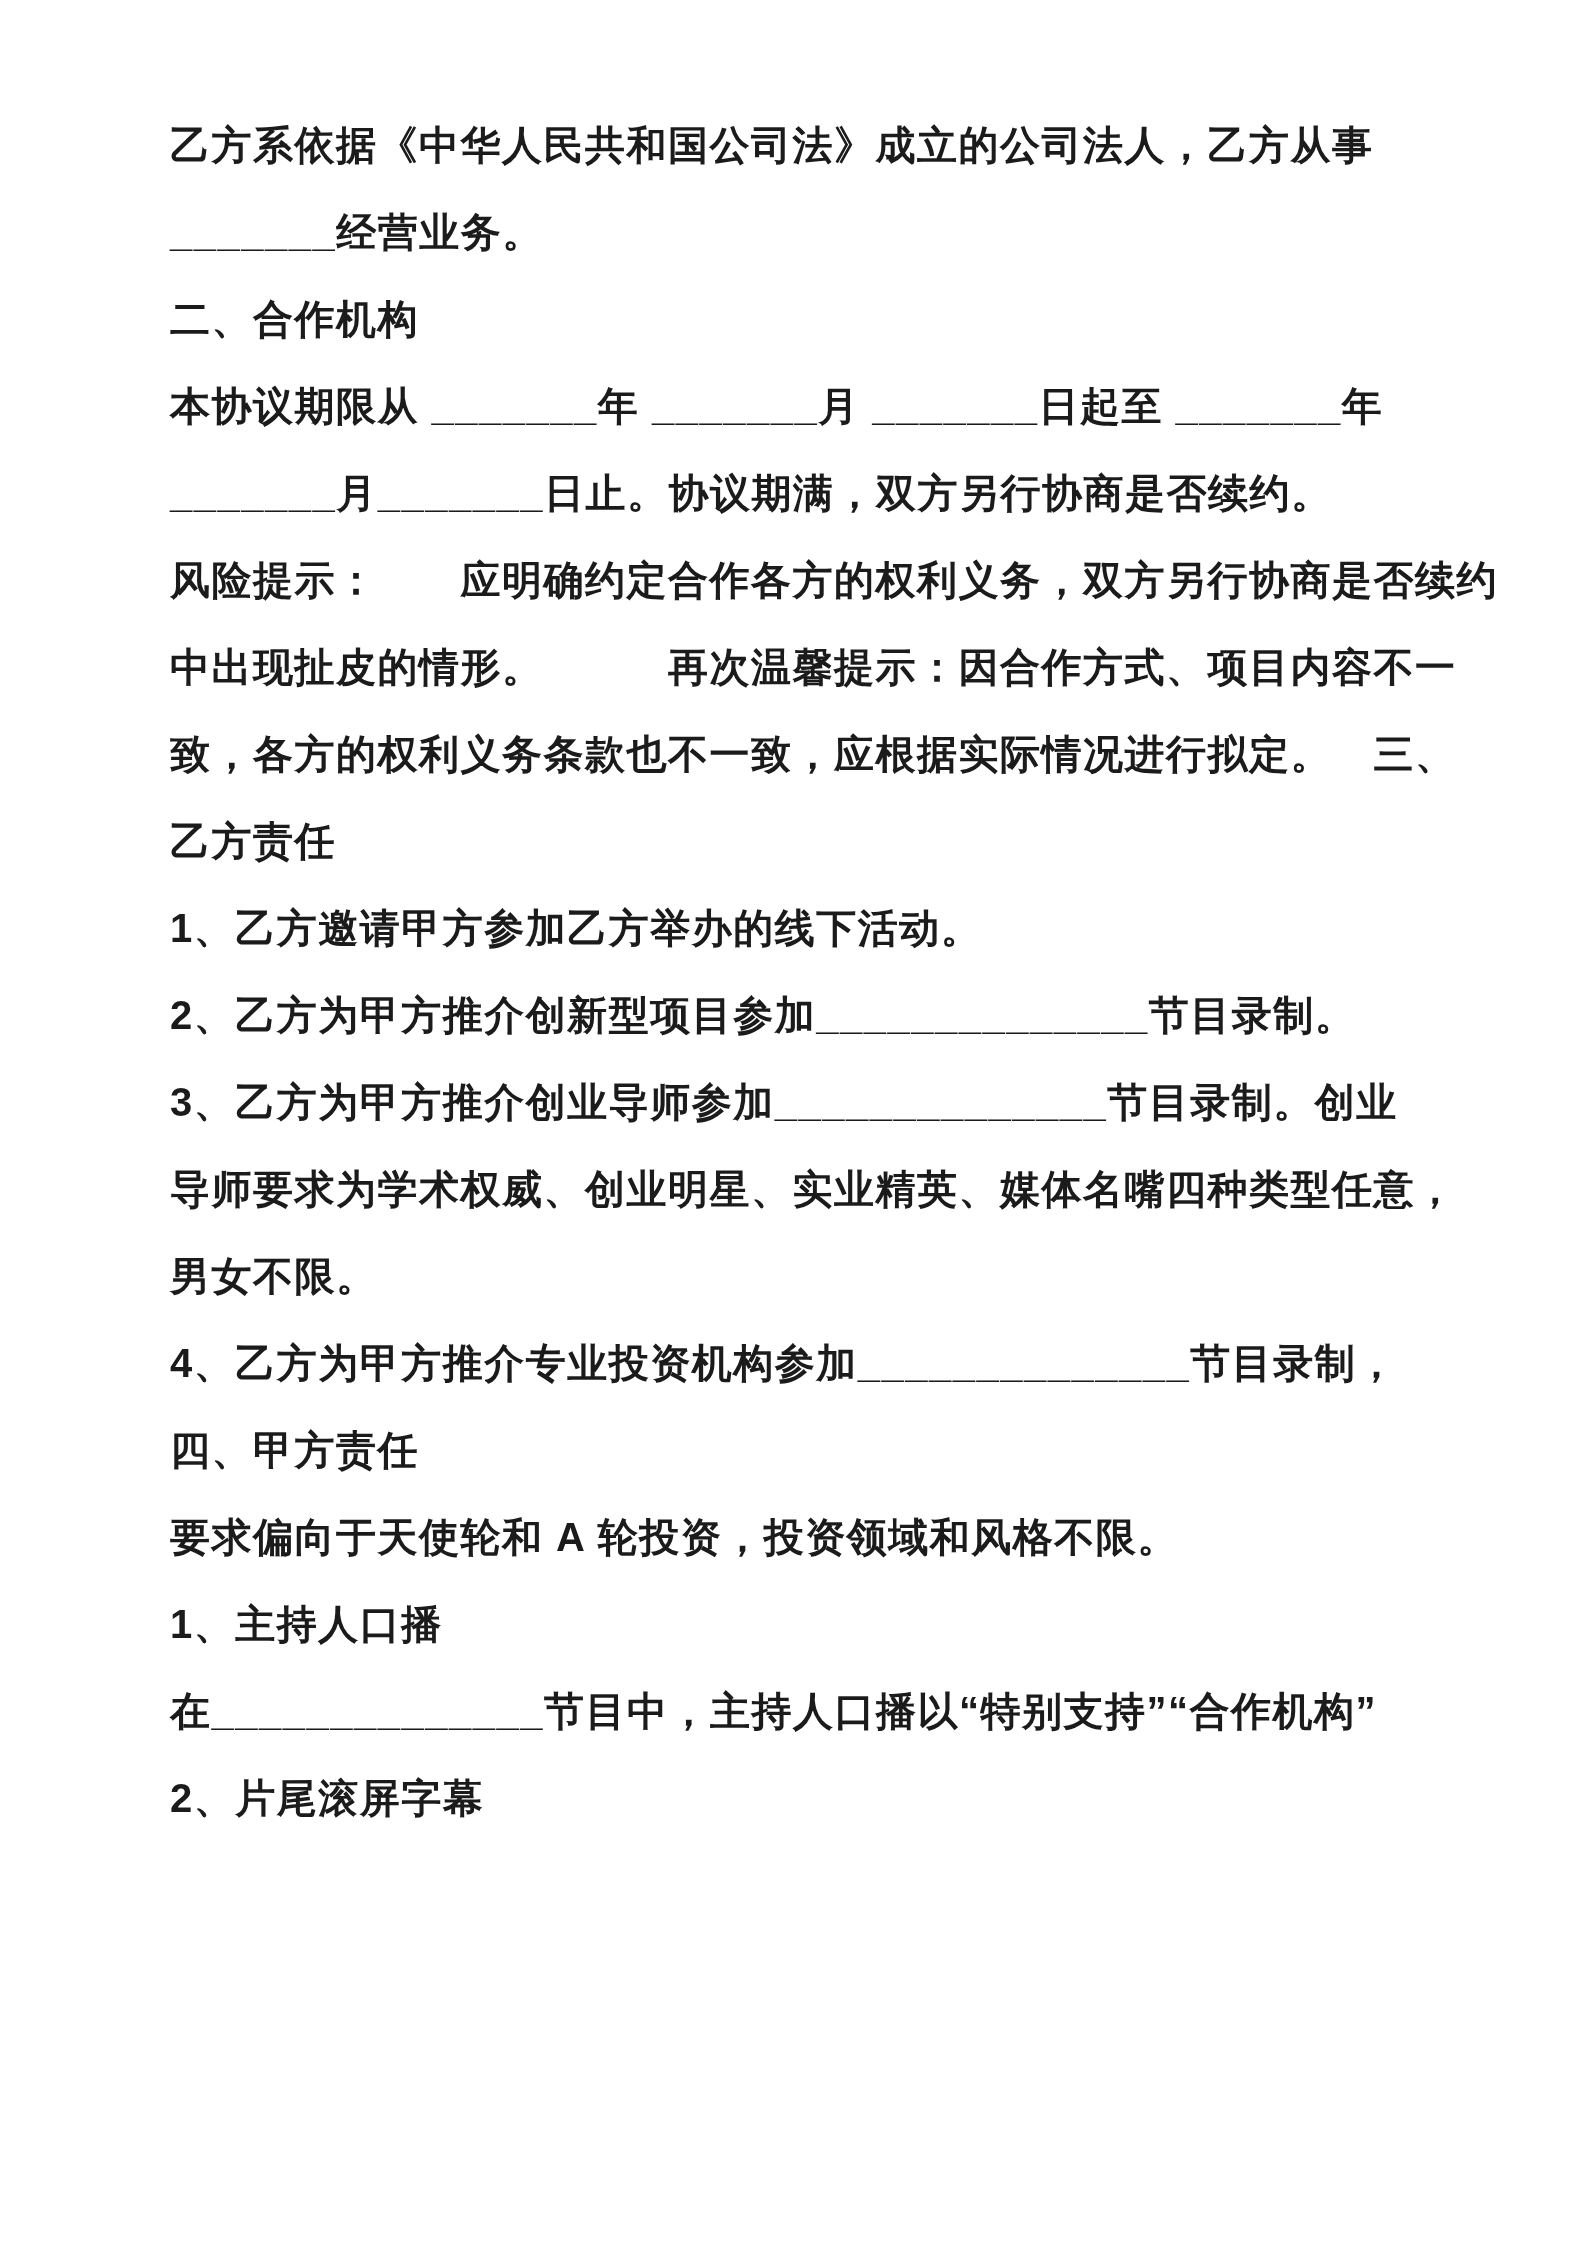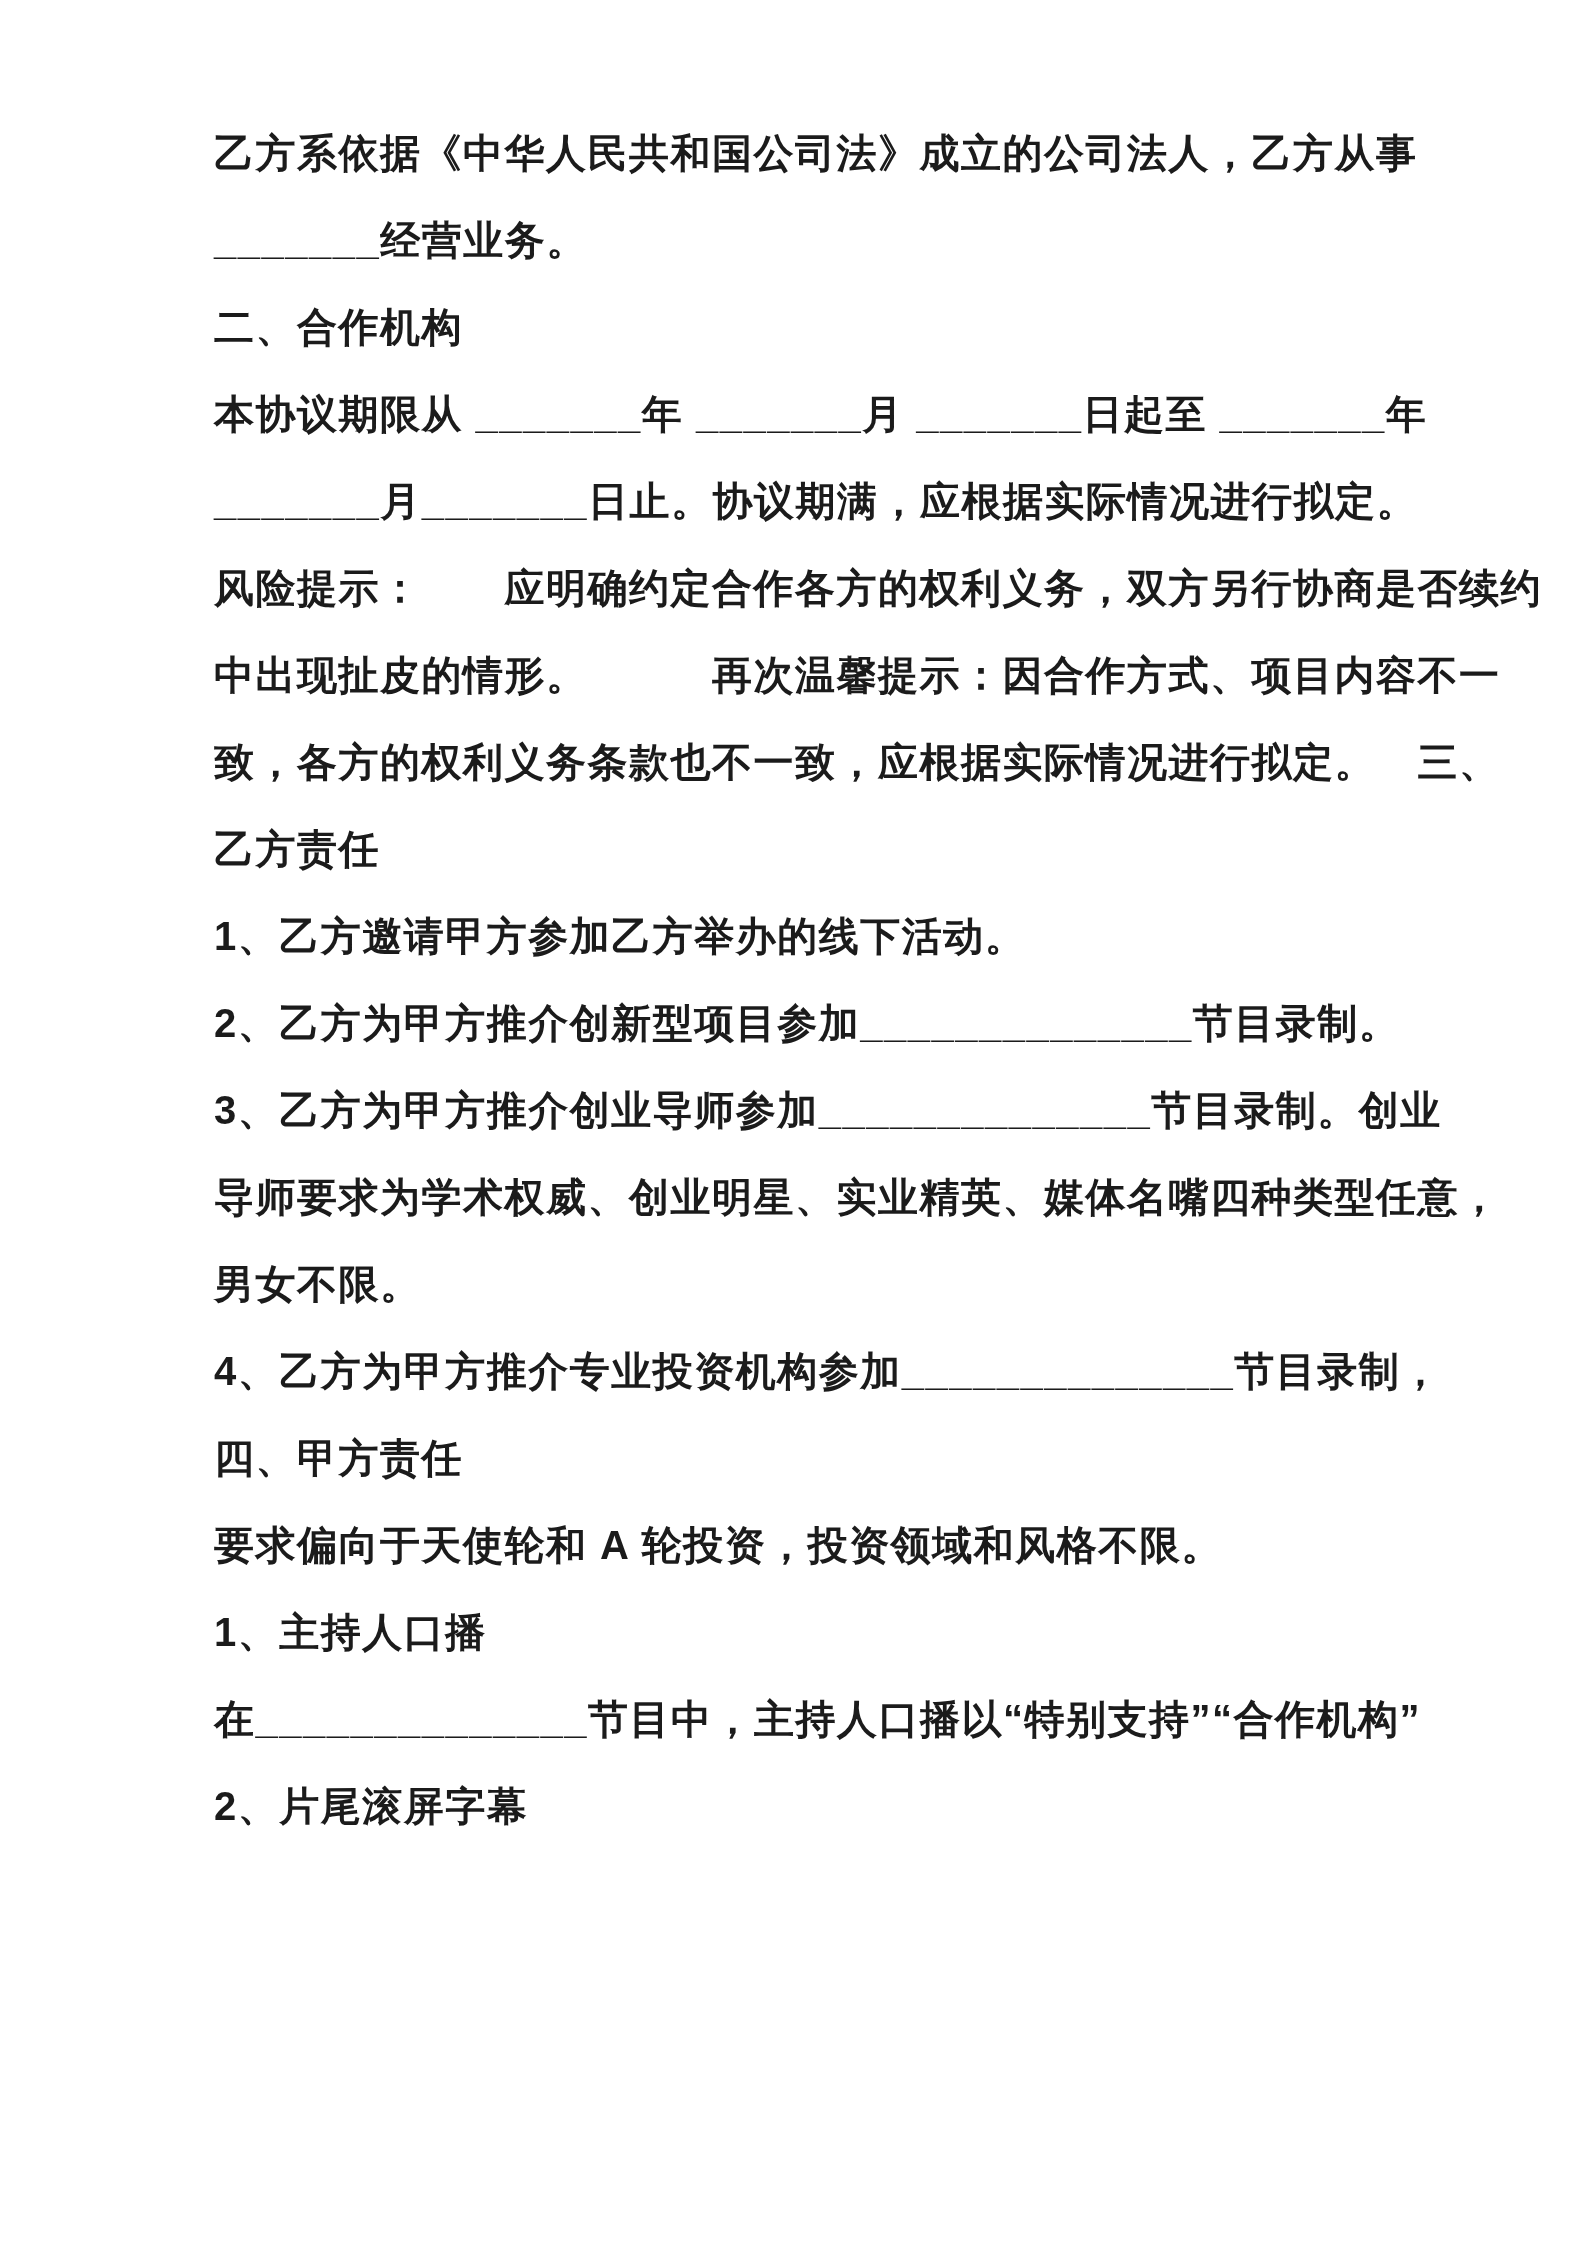--- a/index.html
+++ b/index.html
@@ -8,43 +8,42 @@
   }
   body {
     width: 1586px;
     height: 2244px;
     background: #ffffff;
     font-family: "Liberation Sans", "DejaVu Sans", sans-serif;
     overflow: hidden;
   }
   .doc-page {
     position: absolute;
-    top: 110px;
+    top: 102px;
     left: 170px;
     width: 1266px;
-    margin-left: 44px;
   }
   .doc-line {
     font-size: 40px;
     font-weight: 700;
     color: #1b1b1b;
     line-height: 87px;
     letter-spacing: 1.5px;
     white-space: nowrap;
   }
 </style>
 </head>
 <body>
 
 <div class="doc-page">
   <div class="doc-line">乙方系依据《中华人民共和国公司法》成立的公司法人，乙方从事</div>
   <div class="doc-line">_______经营业务。</div>
   <div class="doc-line">二、合作机构</div>
   <div class="doc-line">本协议期限从 _______年 _______月 _______日起至 _______年</div>
-  <div class="doc-line">_______月_______日止。协议期满，应根据实际情况进行拟定。</div>
+  <div class="doc-line">_______月_______日止。协议期满，双方另行协商是否续约。</div>
   <div class="doc-line">风险提示：　　应明确约定合作各方的权利义务，双方另行协商是否续约</div>
   <div class="doc-line">中出现扯皮的情形。　　　再次温馨提示：因合作方式、项目内容不一</div>
   <div class="doc-line">致，各方的权利义务条款也不一致，应根据实际情况进行拟定。　三、</div>
   <div class="doc-line">乙方责任</div>
   <div class="doc-line">1、乙方邀请甲方参加乙方举办的线下活动。</div>
   <div class="doc-line">2、乙方为甲方推介创新型项目参加______________节目录制。</div>
   <div class="doc-line">3、乙方为甲方推介创业导师参加______________节目录制。创业</div>
   <div class="doc-line">导师要求为学术权威、创业明星、实业精英、媒体名嘴四种类型任意，</div>
   <div class="doc-line">男女不限。</div>
   <div class="doc-line">4、乙方为甲方推介专业投资机构参加______________节目录制，</div>

